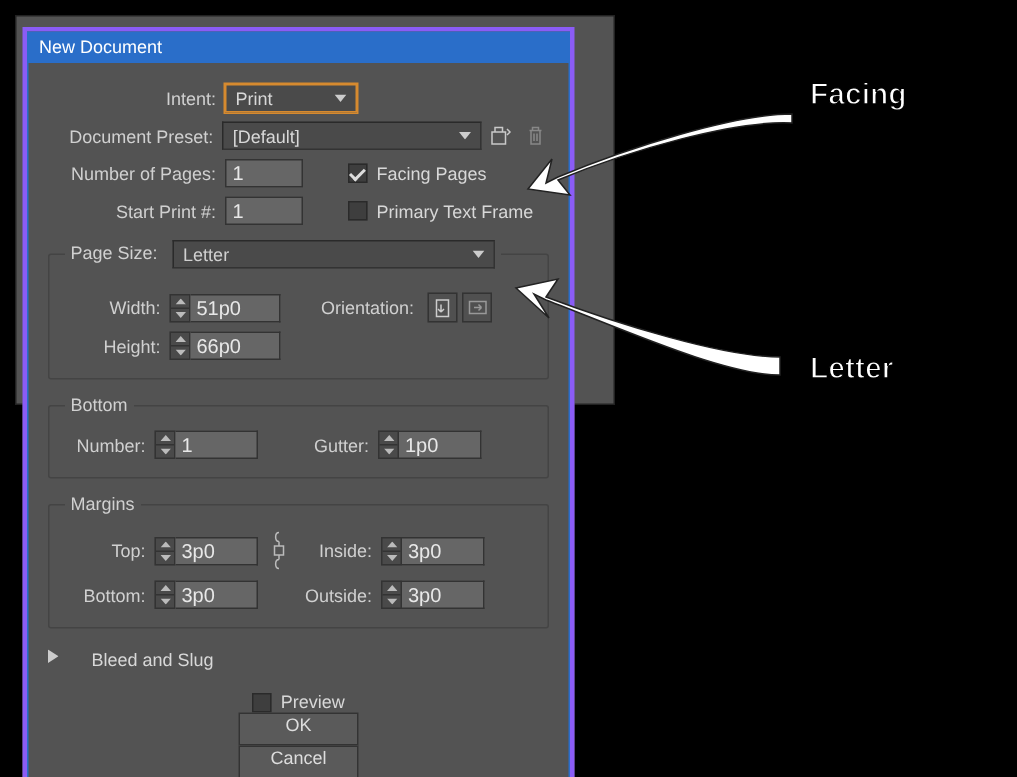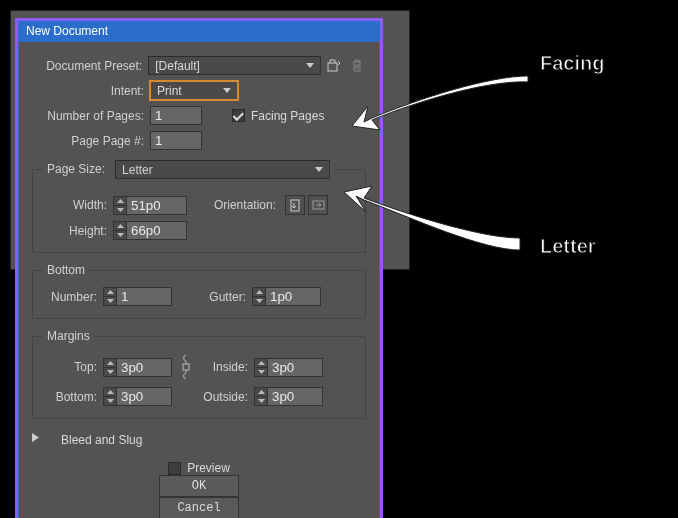--- a/index.html
+++ b/index.html
@@ -106,21 +106,21 @@
     background: #505050;
     border: 1px solid #333;
     display:inline-flex; align-items:center; justify-content:center;
     margin-left: 3px;
   }
   .btn {
     height: 22px; width: 80px;
     background: #5a5a5a;
     border: 1px solid #333;
     color: #ddd;
-    display:inline-flex; align-items:center; justify-content:center;font-family:Liberation Mono, monospace;
+    display:inline-flex; align-items:flex-start; justify-content:center;
   }
   .btnrow { display:flex; align-items:center; margin-top:14px;flex-direction:column; }
   .disclosure { display:flex; align-items:flex-start; gap:22px; margin-top:14px; cursor:default; }
   .linkicon {
     width:16px; display:flex; align-items:center; justify-content:center;
     margin: 0 6px;
   }
   
   .annot {
     position: absolute;
@@ -136,20 +136,32 @@
 </head>
 <body>
 
 <div class="bg-frame"></div>
 
 <div class="dialog">
   <div class="titlebar">
     <span>New Document</span>
   </div>
   <div class="content">
+
+    <div class="row">
+      <span class="lbl w1">Intent:</span>
+      <div class="select hl" style="width:88px">
+        <span>Print</span>
+        <span class="arrow" style="margin-left:auto">
+          <svg width="8" height="5">
+              <path d="M0 0 L8 0 L4 5 Z" fill="#ccc"></path>
+            </svg>
+        </span>
+      </div>
+    </div>
 
     <div class="row">
       <span class="lbl w1">Document Preset:</span>
       <div class="select" style="width:175px">
         <span>[Default]</span>
         <span class="arrow" style="margin-left:auto">
           <svg width="8" height="5">
               <path d="M0 0 L8 0 L4 5 Z" fill="#ccc"></path>
             </svg>
         </span>
@@ -162,45 +174,37 @@
         </svg>
       </span>
       <span class="iconbtn">
         <svg width="12" height="13" fill="none" stroke="#888" stroke-width="1">
           <path d="M2 3 H10 M4 3 V1 H8 V3 M3 3 V12 H9 V3 M5 5 V10 M7 5 V10"></path>
         </svg>
       </span>
     </div>
 
     <div class="row">
-      <span class="lbl w1">Intent:</span>
-      <div class="select hl" style="width:88px">
-        <span>Print</span>
-        <span class="arrow" style="margin-left:auto">
-          <svg width="8" height="5">
-              <path d="M0 0 L8 0 L4 5 Z" fill="#ccc"></path>
-            </svg>
-        </span>
-      </div>
-    </div>
-
-    <div class="row">
       <span class="lbl w1">Number of Pages:</span>
       <input class="txt" style="width: 52px;" value="1">
       <span style="width:30px"></span>
       <span class="chk">
         <span class="box checked"></span>
         <span>Facing Pages</span>
       </span>
     </div>
 
     <div class="row">
-      <span class="lbl w1">Page Page #:</span>
+      <span class="lbl w1">Start Print #:</span>
       <input class="txt" style="width: 52px;" value="1">
       <span style="width:30px"></span>
+      <span class="chk">
+        <span class="box"></span>
+        <span>Primary Text Frame</span>
+      </span>
     </div>
 
     <fieldset>
       <legend>
         <span>Page Size:</span>
         &nbsp;
         <span class="select" style="width:215px; vertical-align:middle">
           <span>Letter</span>
           <span class="arrow" style="margin-left:auto">
             <svg width="8" height="5">

